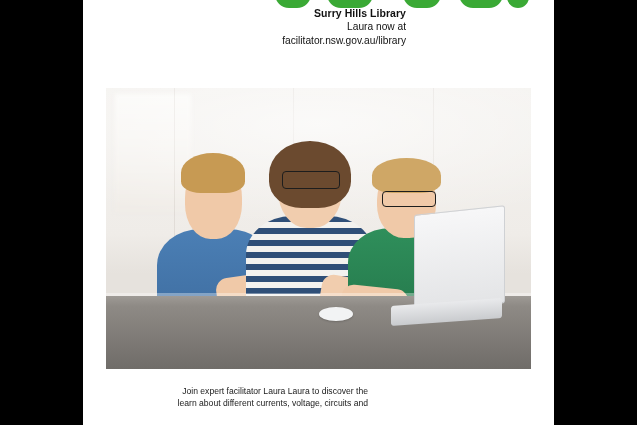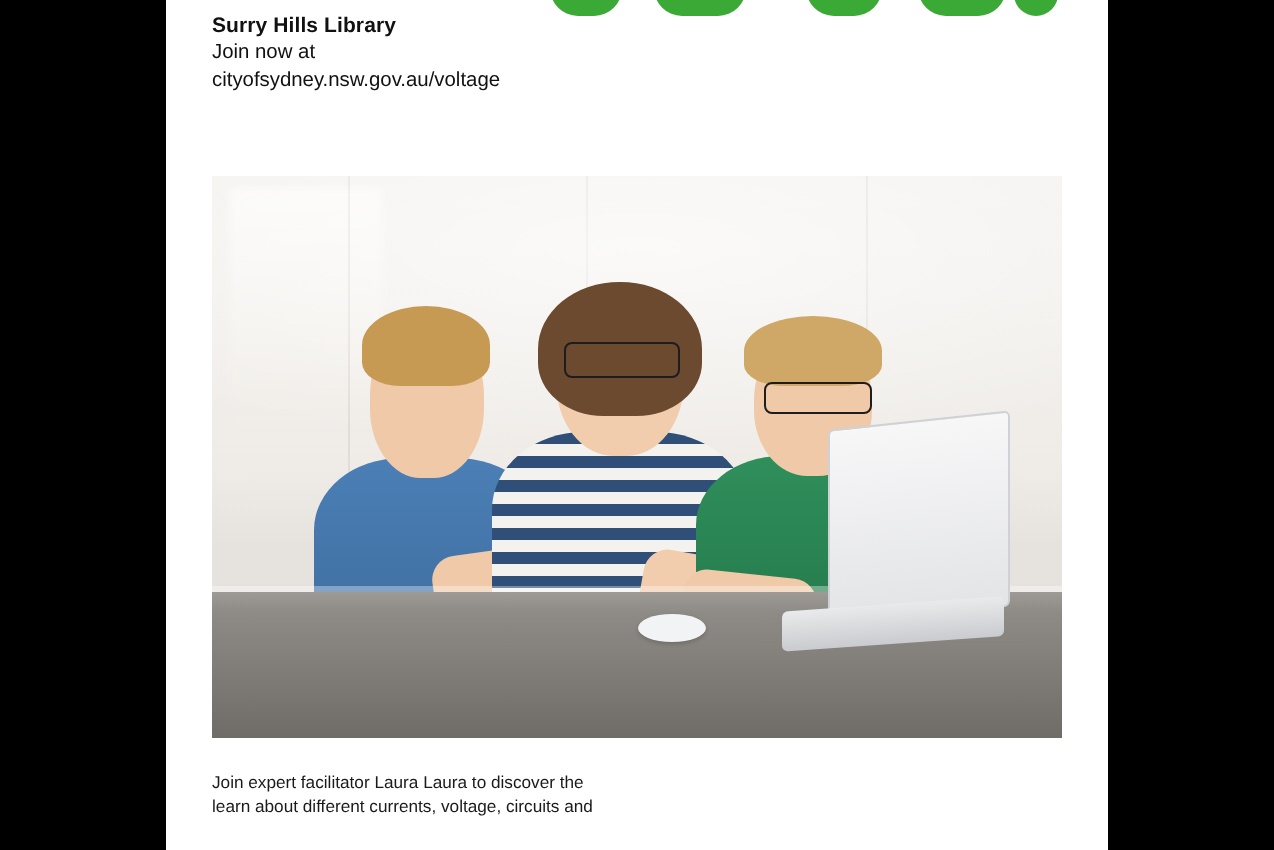--- a/index.html
+++ b/index.html
@@ -11,20 +11,21 @@
     width: 637px;
     height: 425px;
     overflow: hidden;
     font-family: "Liberation Sans", sans-serif;
   }
   .screen {
     position: relative;
     width: 590px;
     height: 425px;
     background: #000000;
+    text-align: right;
   }
   
   .page {
     position: absolute;
     left: 83px;
     top: 0;
     width: 471px;
     height: 425px;
     background: #ffffff;
     overflow: hidden;
@@ -285,22 +286,22 @@
       <span class="green-blob b2"></span>
       <span class="green-blob b3"></span>
       <span class="green-blob b4"></span>
       <span class="green-blob b5"></span>
     </div>
 
     <div class="content">
 
       <div class="event-info">
         <div class="venue">Surry Hills Library</div>
-        <div class="line">Join now at</div>
-        <div class="line">cityofsydney.nsw.gov.au/voltage</div>
+        <div class="line">Laura now at</div>
+        <div class="line">facilitator.nsw.gov.au/library</div>
       </div>
 
       <div class="photo-wrap">
         <div class="photo">
           <div class="window-light"></div>
           <div class="wall-seam s1"></div>
           <div class="wall-seam s2"></div>
           <div class="wall-seam s3"></div>
           <div class="wall-blur"></div>
 

